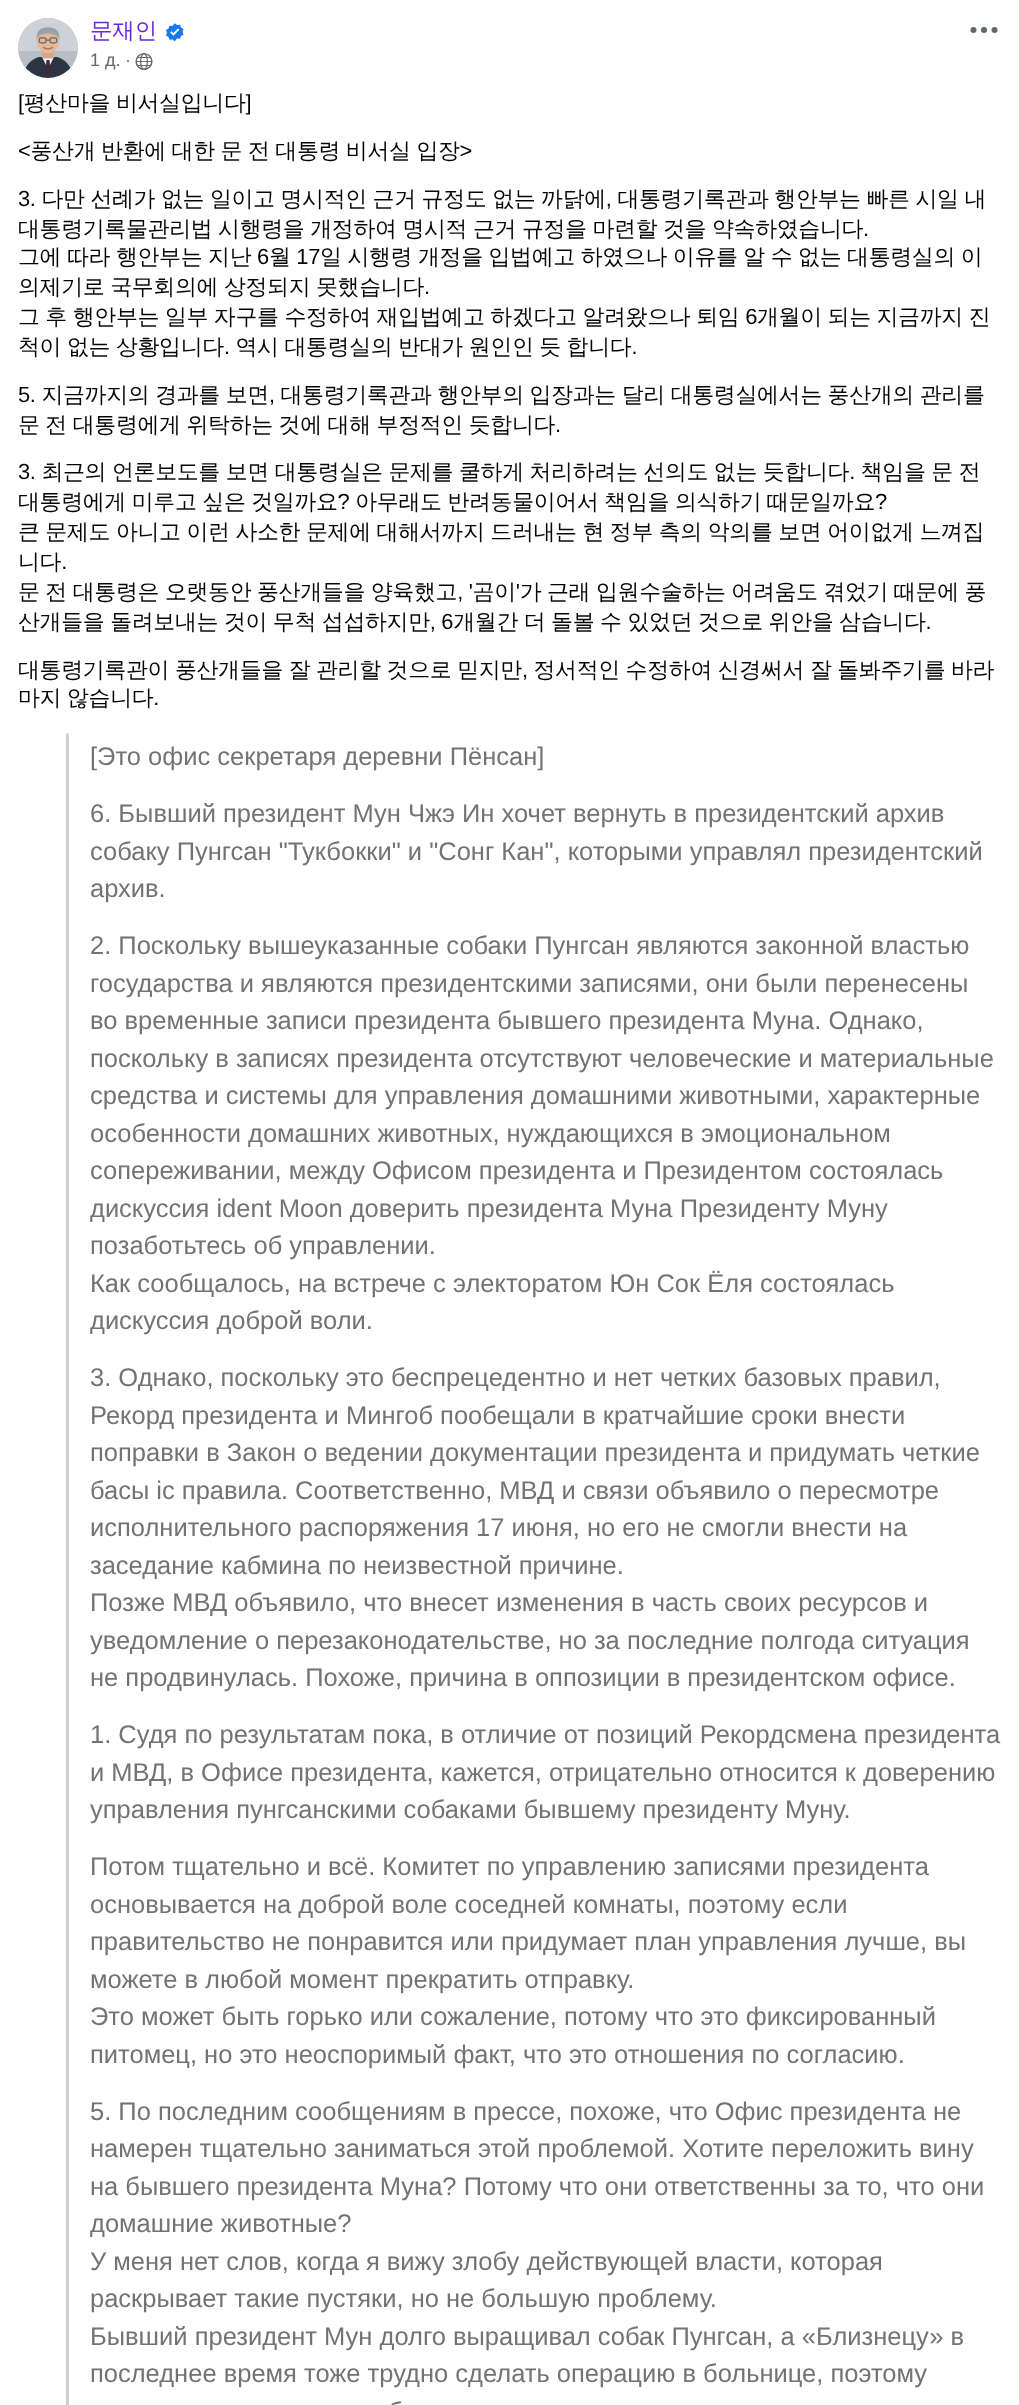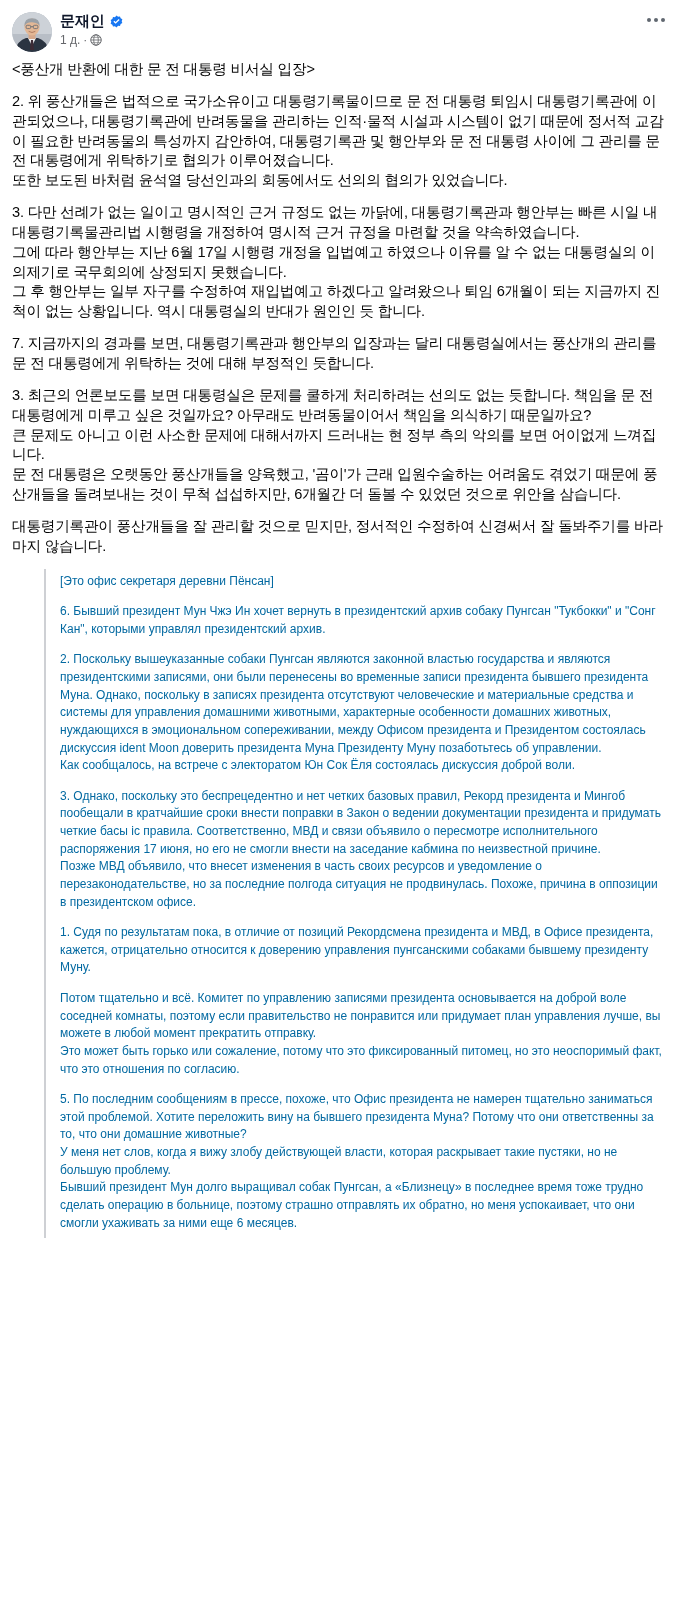--- a/index.html
+++ b/index.html
@@ -45,36 +45,36 @@
     justify-content: center;
     padding-top: 1px;
   }
   .name-row {
     display: flex;
     align-items: center;
     line-height: 1.1;
   }
   .author-name {
     font-size: 15px;
-    font-weight: bold;
-    color: #0f172a;
+    font-weight: normal;
+    color: #6d28d9;
     letter-spacing: -0.1px;
   }
   .verified-badge {
     width: 13px;
     height: 13px;
     margin-left: 5px;
     display: inline-block;
     flex: 0 0 13px;
   }
   .verified-badge svg { display: block; }
 
   .meta-row {
     display: flex;
-    align-items: center;
+    align-items: flex-end;
     margin-top: 3px;
     color: #65676B;
     font-size: 12px;
     line-height: 1.2;
   }
   .meta-time { color: #65676B; font-size: 12px; }
   .meta-sep { margin: 0 3px; color: #65676B; font-size: 12px; }
   .globe-icon { width: 12px; height: 12px; display: inline-block; }
   .globe-icon svg { display: block; }
 
@@ -110,23 +110,23 @@
   }
 
   
   .translation {
     margin: 12px 0 0 32px;
     padding: 4px 0 6px 14px;
     border-left: 2px solid #ced0d4;
   }
   .ru-para {
     margin: 0 0 13px 0;
-    font-size: 12px;
+    font-size: 17px;
     line-height: 1.47;
-    color: #0369a1;
+    color: #737373;
     white-space: pre-wrap;
   }
   .ru-para:last-child { margin-bottom: 0; }
 </style>
 </head>
 <body>
 
 <div class="post">
 
   <div class="post-header">
@@ -191,27 +191,26 @@
     </div>
 
     <div class="menu-dots">
       <span></span>
       <span></span>
       <span></span>
     </div>
   </div>
 
   <div class="post-body">
+    <div class="kr-para">[평산마을 비서실입니다]</div>
     <div class="kr-para">&lt;풍산개 반환에 대한 문 전 대통령 비서실 입장&gt;</div>
-    <div class="kr-para">2. 위 풍산개들은 법적으로 국가소유이고 대통령기록물이므로 문 전 대통령 퇴임시 대통령기록관에 이관되었으나, 대통령기록관에 반려동물을 관리하는 인적·물적 시설과 시스템이 없기 때문에 정서적 교감이 필요한 반려동물의 특성까지 감안하여, 대통령기록관 및 행안부와 문 전 대통령 사이에 그 관리를 문 전 대통령에게 위탁하기로 협의가 이루어졌습니다.
-또한 보도된 바처럼 윤석열 당선인과의 회동에서도 선의의 협의가 있었습니다.</div>
     <div class="kr-para">3. 다만 선례가 없는 일이고 명시적인 근거 규정도 없는 까닭에, 대통령기록관과 행안부는 빠른 시일 내 대통령기록물관리법 시행령을 개정하여 명시적 근거 규정을 마련할 것을 약속하였습니다.
 그에 따라 행안부는 지난 6월 17일 시행령 개정을 입법예고 하였으나 이유를 알 수 없는 대통령실의 이의제기로 국무회의에 상정되지 못했습니다.
 그 후 행안부는 일부 자구를 수정하여 재입법예고 하겠다고 알려왔으나 퇴임 6개월이 되는 지금까지 진척이 없는 상황입니다. 역시 대통령실의 반대가 원인인 듯 합니다.</div>
-    <div class="kr-para">7. 지금까지의 경과를 보면, 대통령기록관과 행안부의 입장과는 달리 대통령실에서는 풍산개의 관리를 문 전 대통령에게 위탁하는 것에 대해 부정적인 듯합니다.</div>
+    <div class="kr-para">5. 지금까지의 경과를 보면, 대통령기록관과 행안부의 입장과는 달리 대통령실에서는 풍산개의 관리를 문 전 대통령에게 위탁하는 것에 대해 부정적인 듯합니다.</div>
     <div class="kr-para">3. 최근의 언론보도를 보면 대통령실은 문제를 쿨하게 처리하려는 선의도 없는 듯합니다. 책임을 문 전 대통령에게 미루고 싶은 것일까요? 아무래도 반려동물이어서 책임을 의식하기 때문일까요?
 큰 문제도 아니고 이런 사소한 문제에 대해서까지 드러내는 현 정부 측의 악의를 보면 어이없게 느껴집니다.
 문 전 대통령은 오랫동안 풍산개들을 양육했고, '곰이'가 근래 입원수술하는 어려움도 겪었기 때문에 풍산개들을 돌려보내는 것이 무척 섭섭하지만, 6개월간 더 돌볼 수 있었던 것으로 위안을 삼습니다.</div>
     <div class="kr-para">대통령기록관이 풍산개들을 잘 관리할 것으로 믿지만, 정서적인 수정하여 신경써서 잘 돌봐주기를 바라마지 않습니다.</div>
 
     <div class="translation">
       <div class="ru-para">[Это офис секретаря деревни Пёнсан]</div>
       <div class="ru-para">6. Бывший президент Мун Чжэ Ин хочет вернуть в президентский архив собаку Пунгсан "Тукбокки" и "Сонг Кан", которыми управлял президентский архив.</div>
       <div class="ru-para">2. Поскольку вышеуказанные собаки Пунгсан являются законной властью государства и являются президентскими записями, они были перенесены во временные записи президента бывшего президента Муна. Однако, поскольку в записях президента отсутствуют человеческие и материальные средства и системы для управления домашними животными, характерные особенности домашних животных, нуждающихся в эмоциональном сопереживании, между Офисом президента и Президентом состоялась дискуссия ident Moon доверить президента Муна Президенту Муну позаботьтесь об управлении.
 Как сообщалось, на встрече с электоратом Юн Сок Ёля состоялась дискуссия доброй воли.</div>

